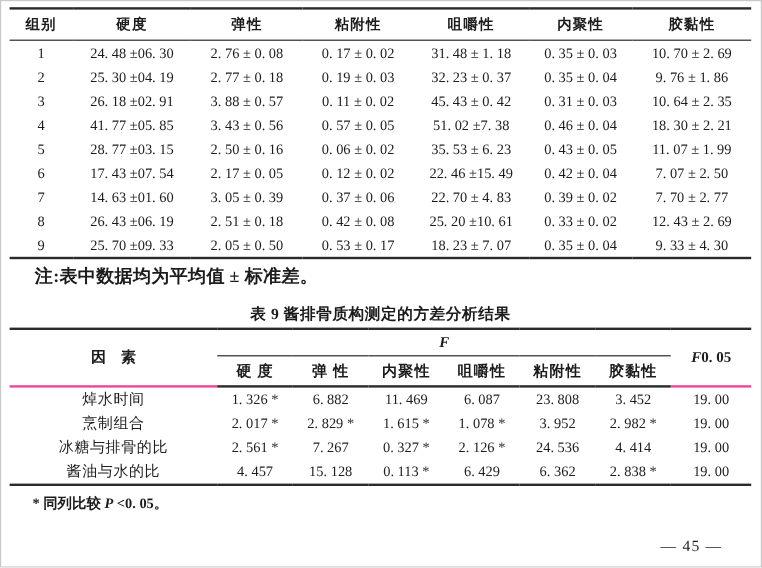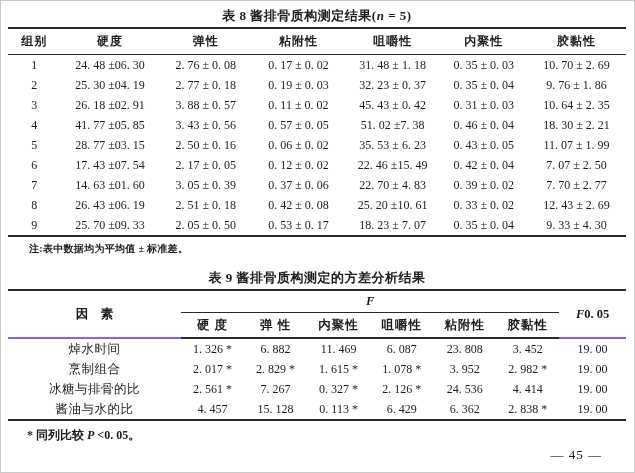--- a/index.html
+++ b/index.html
@@ -42,38 +42,38 @@
     font-size:12px;
     height:25px;
     border-bottom:1.2px solid #2a2a2a;
     letter-spacing:1px;
   }
   .t8 tbody td{
     font-size:12px;
     height:20px;
   }
   .note{
-    font-size:10px;
+    font-size:15px;
     font-weight:bold;
     padding-left:21px;
     margin-top:5px;
     letter-spacing:.3px;
     font-family:Liberation Serif, serif;
   }
   
   .t9{border-top:2.5px solid #2a2a2a;border-bottom:2.5px solid #2a2a2a;margin-top:2px;}
   .t9 th{font-weight:bold;font-size:12.5px;}
   .t9 .fspan{
     height:21px;
     border-bottom:1.2px solid #2a2a2a;
   }
   .t9 .fspan i{font-style:italic;font-weight:bold;font-size:12.5px;}
   .t9 .f005 i{font-style:italic;font-weight:bold;}
   .t9 thead tr:last-child th{height:24px;border-bottom:2px solid #2a2a2a;letter-spacing:1px;}
-  .t9 thead th[rowspan]{border-bottom:2px solid #8b5cf6;}
+  .t9 thead th[rowspan]{border-bottom:2px solid #ec4899;}
   .t9 tbody td{font-size:12px;height:20px;}
   .t9 tbody td:first-child{font-size:12.5px;letter-spacing:.5px;}
   .footnote{
     font-size:12px;
     font-weight:bold;
     padding-left:19px;
     margin-top:6px;
   }
   .footnote i{font-style:italic;}
   .t9-title{margin-top:13px;}
@@ -83,23 +83,20 @@
     bottom:9px;
     font-size:13px;
     letter-spacing:1px;
   }
 </style>
 </head>
 <body>
 
 <div class="page">
 
-  <div class="tbl-title">
-    <span>表 8  酱排骨质构测定结果(</span><i>n</i><span> = 5)</span>
-  </div>
 
   <table class="t8">
     <colgroup>
       <col style="width:8.5%">
         <col style="width:16%">
         <col style="width:15%">
       <col style="width:15%">
         <col style="width:15.5%">
         <col style="width:14%">
       <col style="width:16%">

